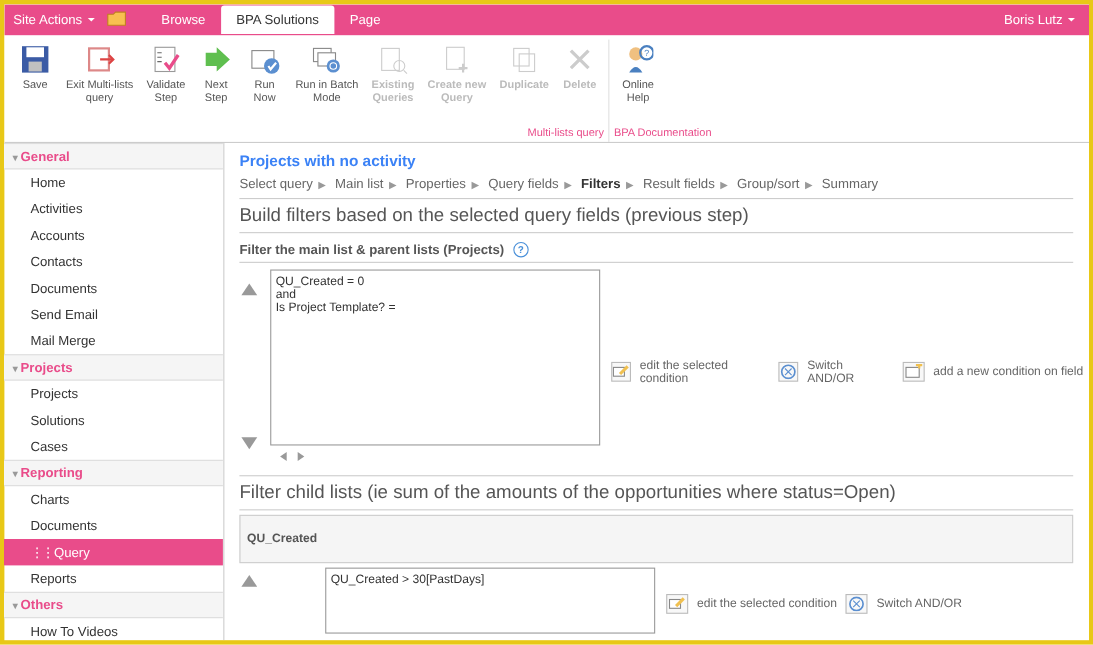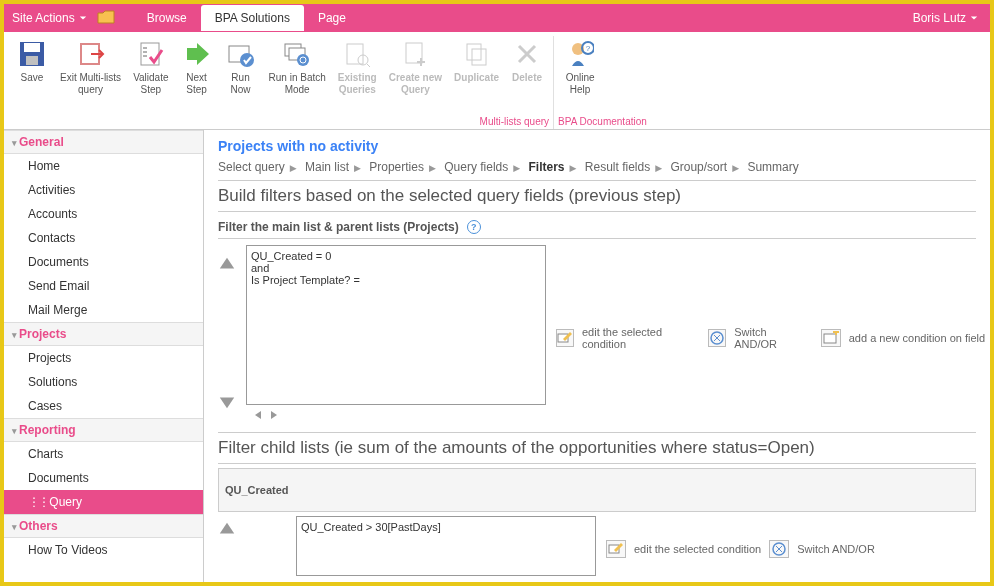--- a/index.html
+++ b/index.html
@@ -232,20 +232,21 @@
 
     <div class="section-hdr">Projects</div>
     <div class="nav-item">Projects</div>
     <div class="nav-item">Solutions</div>
     <div class="nav-item">Cases</div>
 
     <div class="section-hdr">Reporting</div>
     <div class="nav-item">Charts</div>
     <div class="nav-item">Documents</div>
     <div class="nav-item active">Query</div>
+    <div class="nav-item">Reports</div>
 
     <div class="section-hdr">Others</div>
     <div class="nav-item">How To Videos</div>
 
   </div>
 
   <div class="content">
     <h2>Projects with no activity</h2>
     <div class="breadcrumb">
       <span>Select query</span><span class="sep">▶</span>

